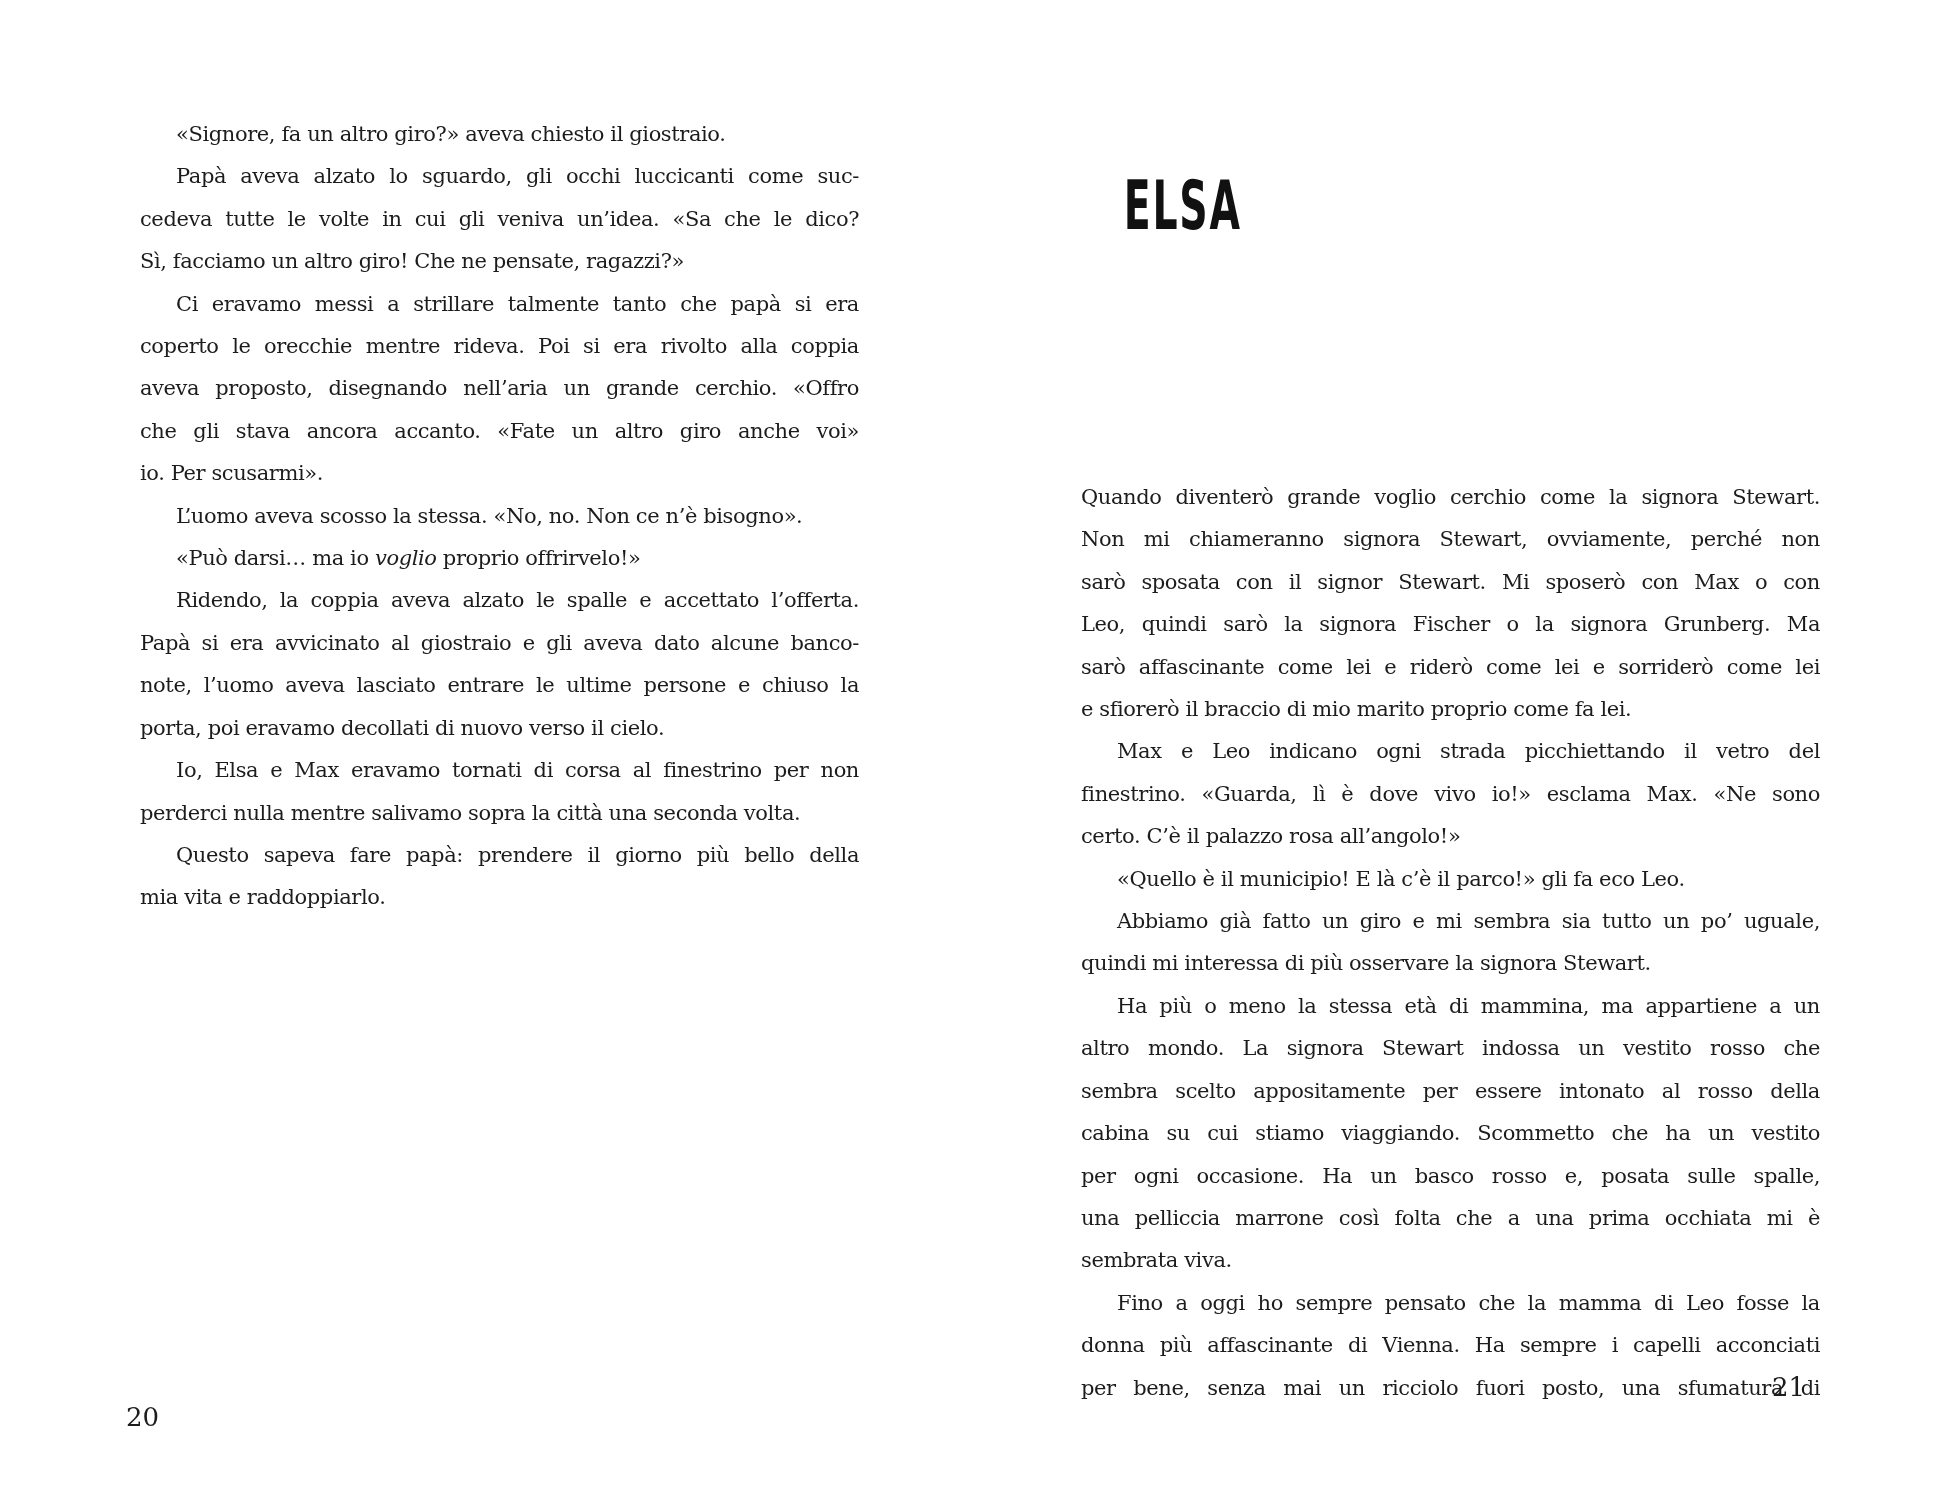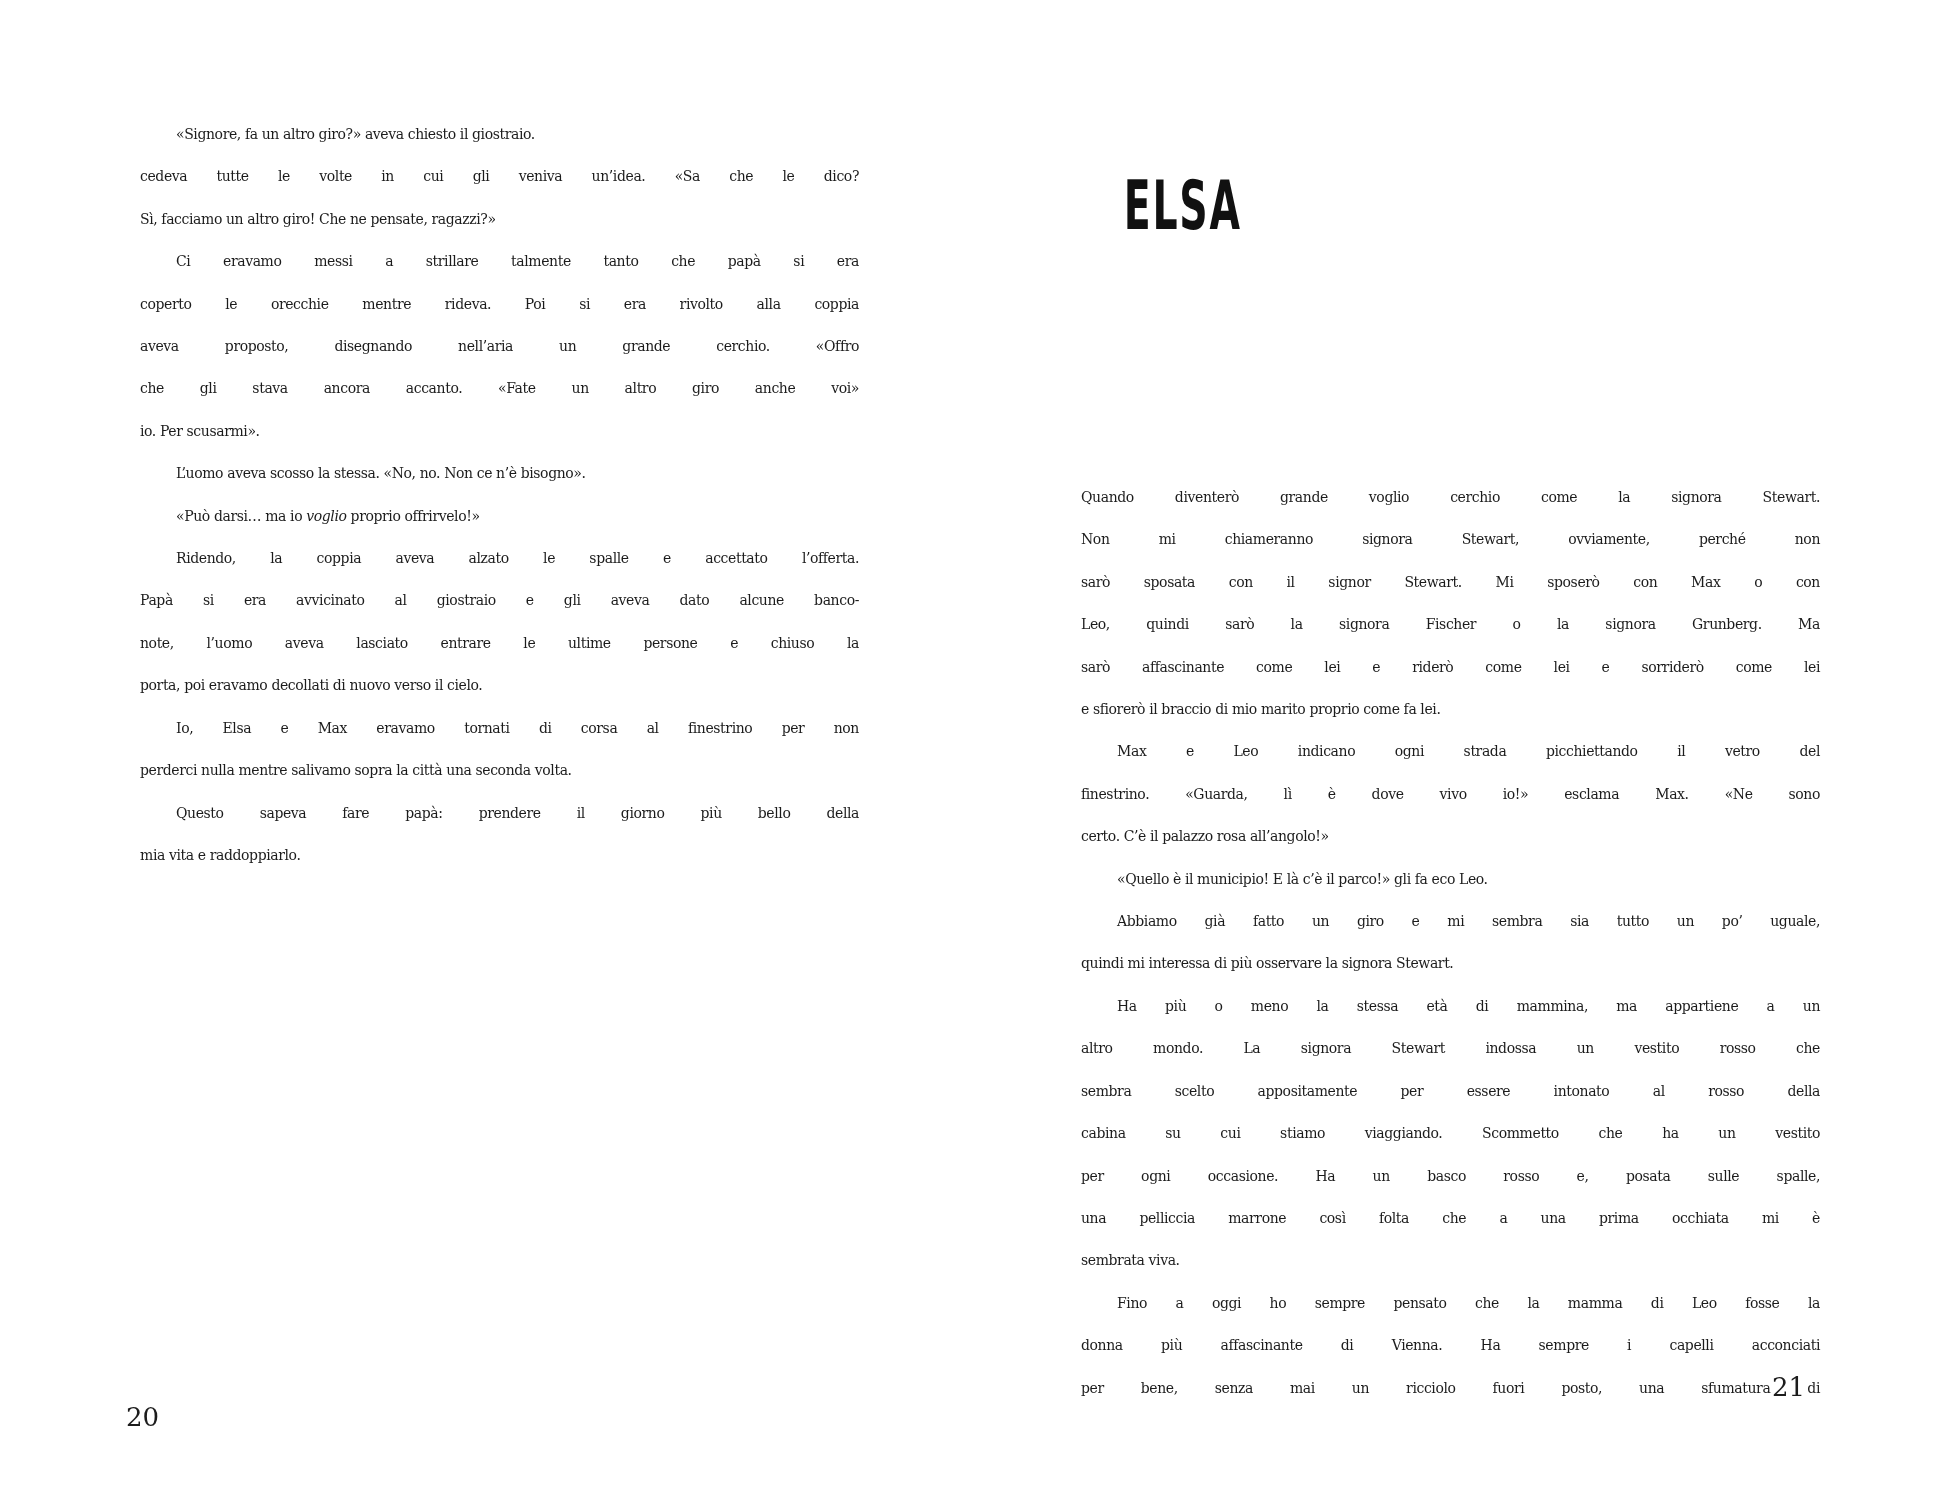--- a/index.html
+++ b/index.html
@@ -6,21 +6,21 @@
   .spread{
     position:relative;
     width:1946px;height:1494px;
     background:var(--bg,#ffffff);
     font-family:"DejaVu Serif", serif;
     color:var(--fg,#1c1c1c);
     overflow:hidden;
   }
   .text-col{
     position:absolute;
-    font-size:14px;
+    font-size:21px;
     line-height:42.4px;
     letter-spacing:-0.4px;
   }
   .text-col .line{
     text-align:justify;
     text-align-last:justify;
     -moz-text-align-last:justify;
   }
   .text-col .line.end{
     text-align-last:left;
@@ -55,20 +55,21 @@
   #col-left{ left:140px; top:113px; width:719px; }
   #col-right{ left:1081px; top:476px; width:739px; }
 </style>
 </head>
 <body>
 
 <div class="spread" style="--bg: #ffffff; --fg: #1c1c1c; --title: #111111;">
 
   <div id="col-left" class="text-col">
       <div class="line ind end">«Signore, fa un altro giro?» aveva chiesto il giostraio.</div>
+      <div class="line ind">Papà aveva alzato lo sguardo, gli occhi luccicanti come suc-</div>
       <div class="line">cedeva tutte le volte in cui gli veniva un’idea. «Sa che le dico?</div>
       <div class="line end">Sì, facciamo un altro giro! Che ne pensate, ragazzi?»</div>
       <div class="line ind">Ci eravamo messi a strillare talmente tanto che papà si era</div>
       <div class="line">coperto le orecchie mentre rideva. Poi si era rivolto alla coppia</div>
       <div class="line">aveva proposto, disegnando nell’aria un grande cerchio. «Offro</div>
       <div class="line">che gli stava ancora accanto. «Fate un altro giro anche voi»</div>
       <div class="line end">io. Per scusarmi».</div>
       <div class="line ind end">L’uomo aveva scosso la stessa. «No, no. Non ce n’è bisogno».</div>
       <div class="line ind end"><span>«Può darsi… ma io </span><span class="it">voglio</span><span> proprio offrirvelo!»</span></div>
       <div class="line ind">Ridendo, la coppia aveva alzato le spalle e accettato l’offerta.</div>

